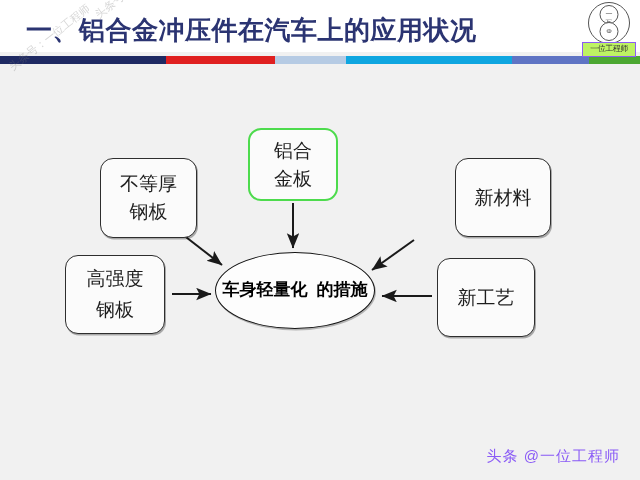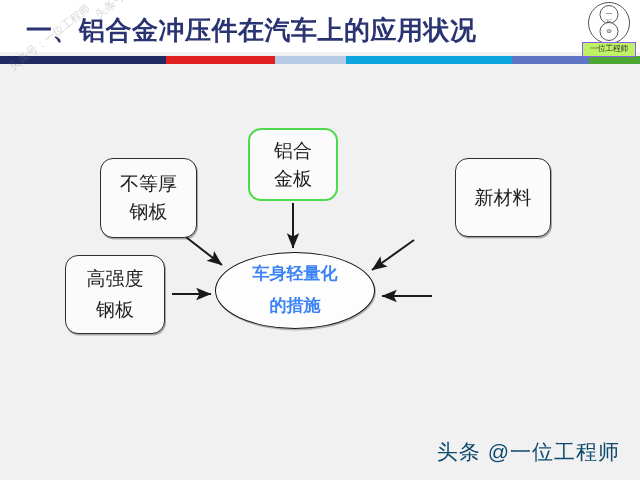--- a/index.html
+++ b/index.html
@@ -118,22 +118,22 @@
     transform-origin: left top;
     white-space: nowrap;
     pointer-events: none;
   }
   #wm-a { left: 92px; top: 10px; }
   #wm-b { left: 6px; top: 62px; }
   #wm-footer {
     position: absolute;
     right: 20px;
     bottom: 14px;
-    font-size: 21px;
-    color: #0c4a6e;
+    font-size: 15px;
+    color: #8b5cf6;
     font-family: "Liberation Sans", sans-serif;
     letter-spacing: 1px;
     white-space: nowrap;
   }
 
   
   #diagram {
     position: absolute;
     left: 0; top: 64px;
     width: 640px; height: 416px;
@@ -171,24 +171,24 @@
 
   #node-center {
     position: absolute;
     left: 215px; top: 188px;
     width: 160px; height: 77px;
     border: 1.8px solid #141414;
     border-radius: 50%;
     background: #fdfdfd;
     box-sizing: border-box;
     display: flex;
-    flex-direction: column;
+    flex-direction: row;
     align-items: center;
     justify-content: center;
-    color: #3b82f6;
+    color: #000000;
     font-weight: bold;
     font-size: 17px;
     line-height: 1.35;
     font-family: "Liberation Serif", "DejaVu Serif", serif;
     text-align: center;
     box-shadow: 1px 1.5px 0 rgba(0,0,0,0.25);
     gap: 9px;
   }
   #node-center .line { display: block; white-space: nowrap; }
 
@@ -262,20 +262,23 @@
 
     <div class="node" id="node-newmat">
       <span class="line">新材料</span>
     </div>
 
     <div class="node" id="node-highstr">
       <span class="line">高强度</span>
       <span class="line">钢板</span>
     </div>
 
+    <div class="node" id="node-newproc">
+      <span class="line">新工艺</span>
+    </div>
 
     <div id="node-center">
       <span class="line">车身轻量化</span>
       <span class="line">的措施</span>
     </div>
 
   </div>
 </div>
 
 </body></html>

